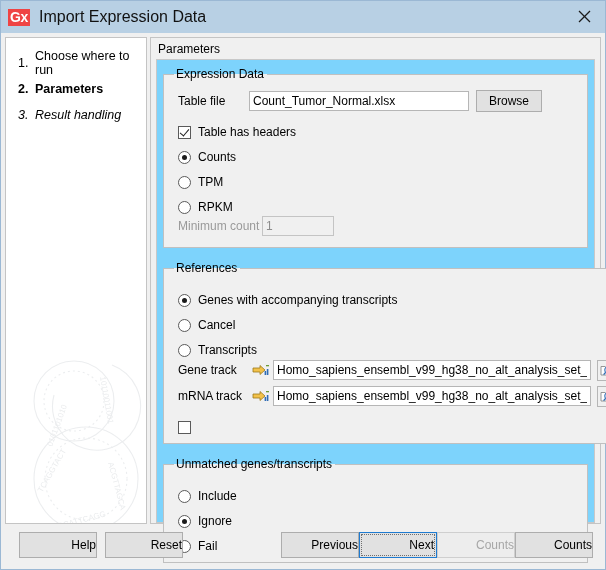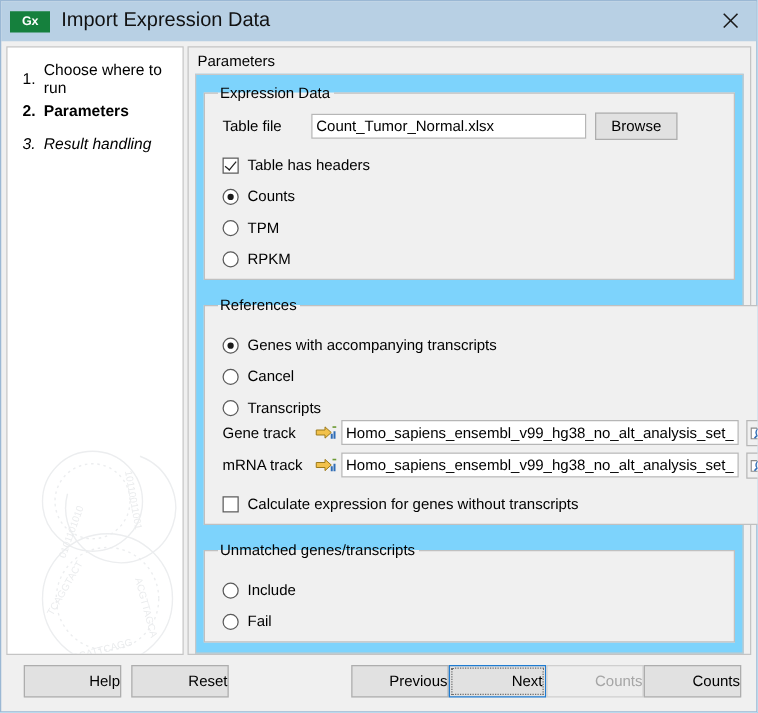--- a/index.html
+++ b/index.html
@@ -27,25 +27,25 @@
   .titlebar {
     position: relative;
     height: 32px;
     background: #b8d0e4;
     display: flex;
     align-items: center;
     padding-left: 7px;
     box-sizing: border-box;
   }
   .app-icon {
-    width: 32px;
+    width: 22px;
     height: 17px;
-    background: #15803d;
+    background: #ef4444;
     color: #ffffff;
-    font-size: 10px;
+    font-size: 14px;
     line-height: 17px;
     text-align: center;
     font-weight: bold;
     letter-spacing: -0.3px;
     flex: none;
   }
   .title-text {
     margin-left: 9px;
     font-size: 16px;
     color: #111111;
@@ -374,20 +374,24 @@
           </div>
           <div class="radio-row">
             <span class="radio"></span>
             <span class="opt-label">TPM</span>
           </div>
           <div class="radio-row">
             <span class="radio"></span>
             <span class="opt-label">RPKM</span>
           </div>
 
+          <div class="row" style="padding-left:6px;">
+            <span class="field-label disabled" style="width:84px;padding-left:0;">Minimum count</span>
+            <input class="text-input disabled" type="text" disabled="" value="1" style="">
+          </div>
         </fieldset>
 
         <fieldset class="group">
           <legend>References</legend>
 
           <div class="radio-row">
             <span class="radio selected"></span>
             <span class="opt-label">Genes with accompanying transcripts</span>
           </div>
           <div class="radio-row">
@@ -430,30 +434,33 @@
               <svg width="15" height="14" viewBox="0 0 15 14" aria-hidden="true">
                 <path d="M1 3.5 h4.2 l1.2 1.3 H14 V12 H1 Z" fill="#ffffff" stroke="#8a8a8a" stroke-width="0.9"></path>
                 <circle cx="8" cy="7" r="3.2" fill="#e8f1fa" stroke="#2f6cb5" stroke-width="1.1"></circle>
                 <line x1="5.6" y1="9.4" x2="3.6" y2="11.6" stroke="#2f6cb5" stroke-width="1.4"></line>
               </svg>
             </button>
           </div>
 
           <div class="check-row">
             <span class="cbox"></span>
-            <span class="opt-label">Calculate expression for genes without transcripts</span>
           </div>
         </fieldset>
 
         <fieldset class="group last">
           <legend>Unmatched genes/transcripts</legend>
 
           <div class="radio-row">
             <span class="radio"></span>
             <span class="opt-label">Include</span>
+          </div>
+          <div class="radio-row">
+            <span class="radio selected"></span>
+            <span class="opt-label">Ignore</span>
           </div>
           <div class="radio-row">
             <span class="radio"></span>
             <span class="opt-label">Fail</span>
           </div>
         </fieldset>
 
       </div>
     </div>
 

